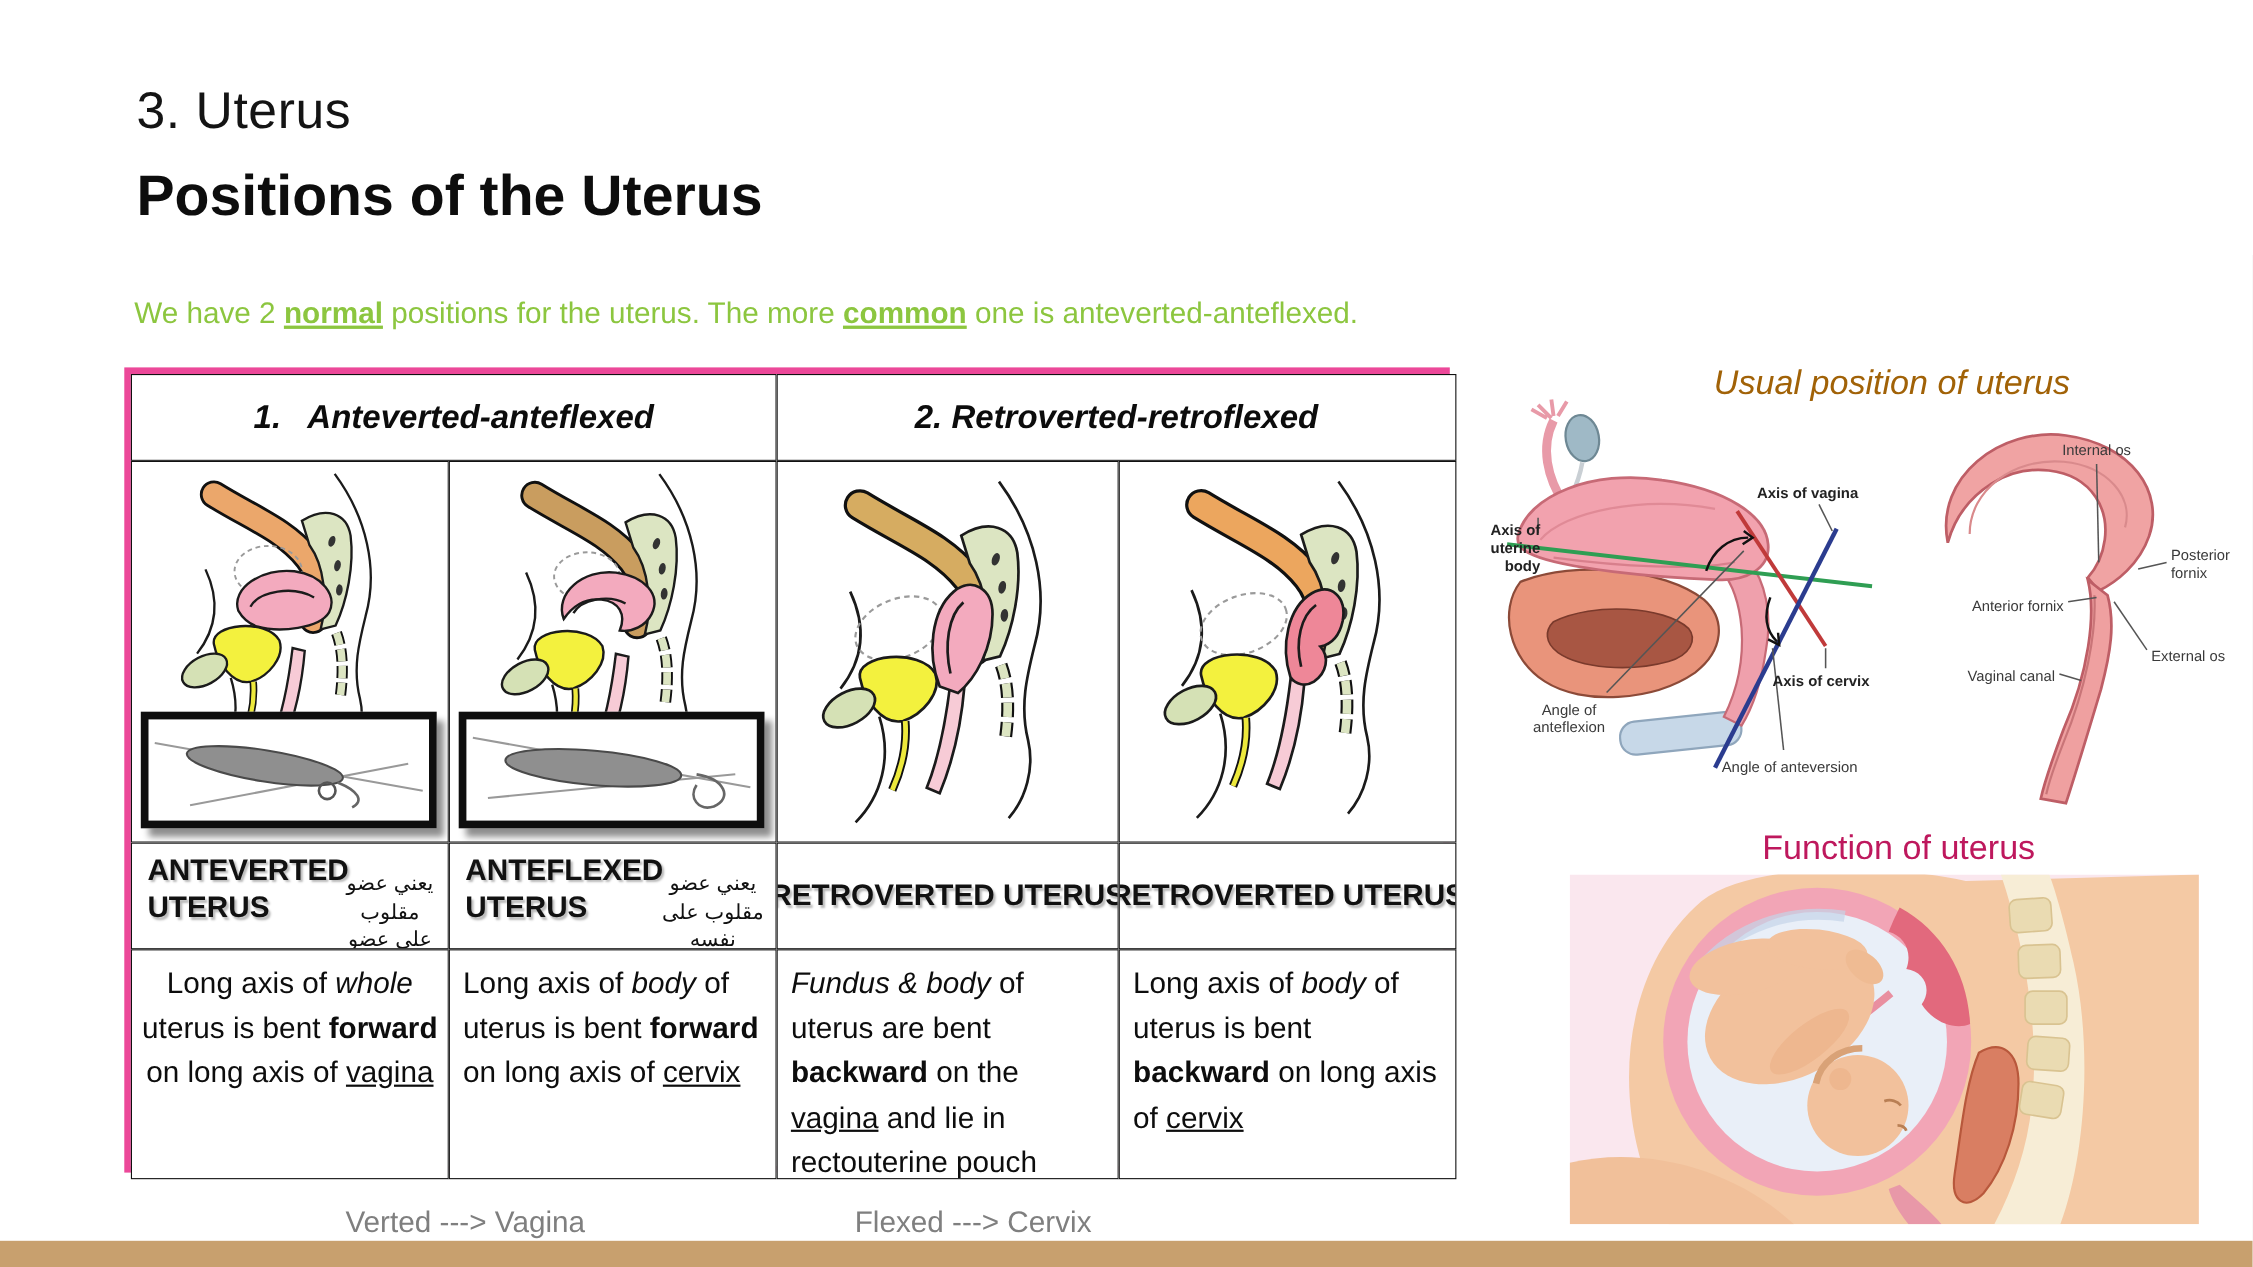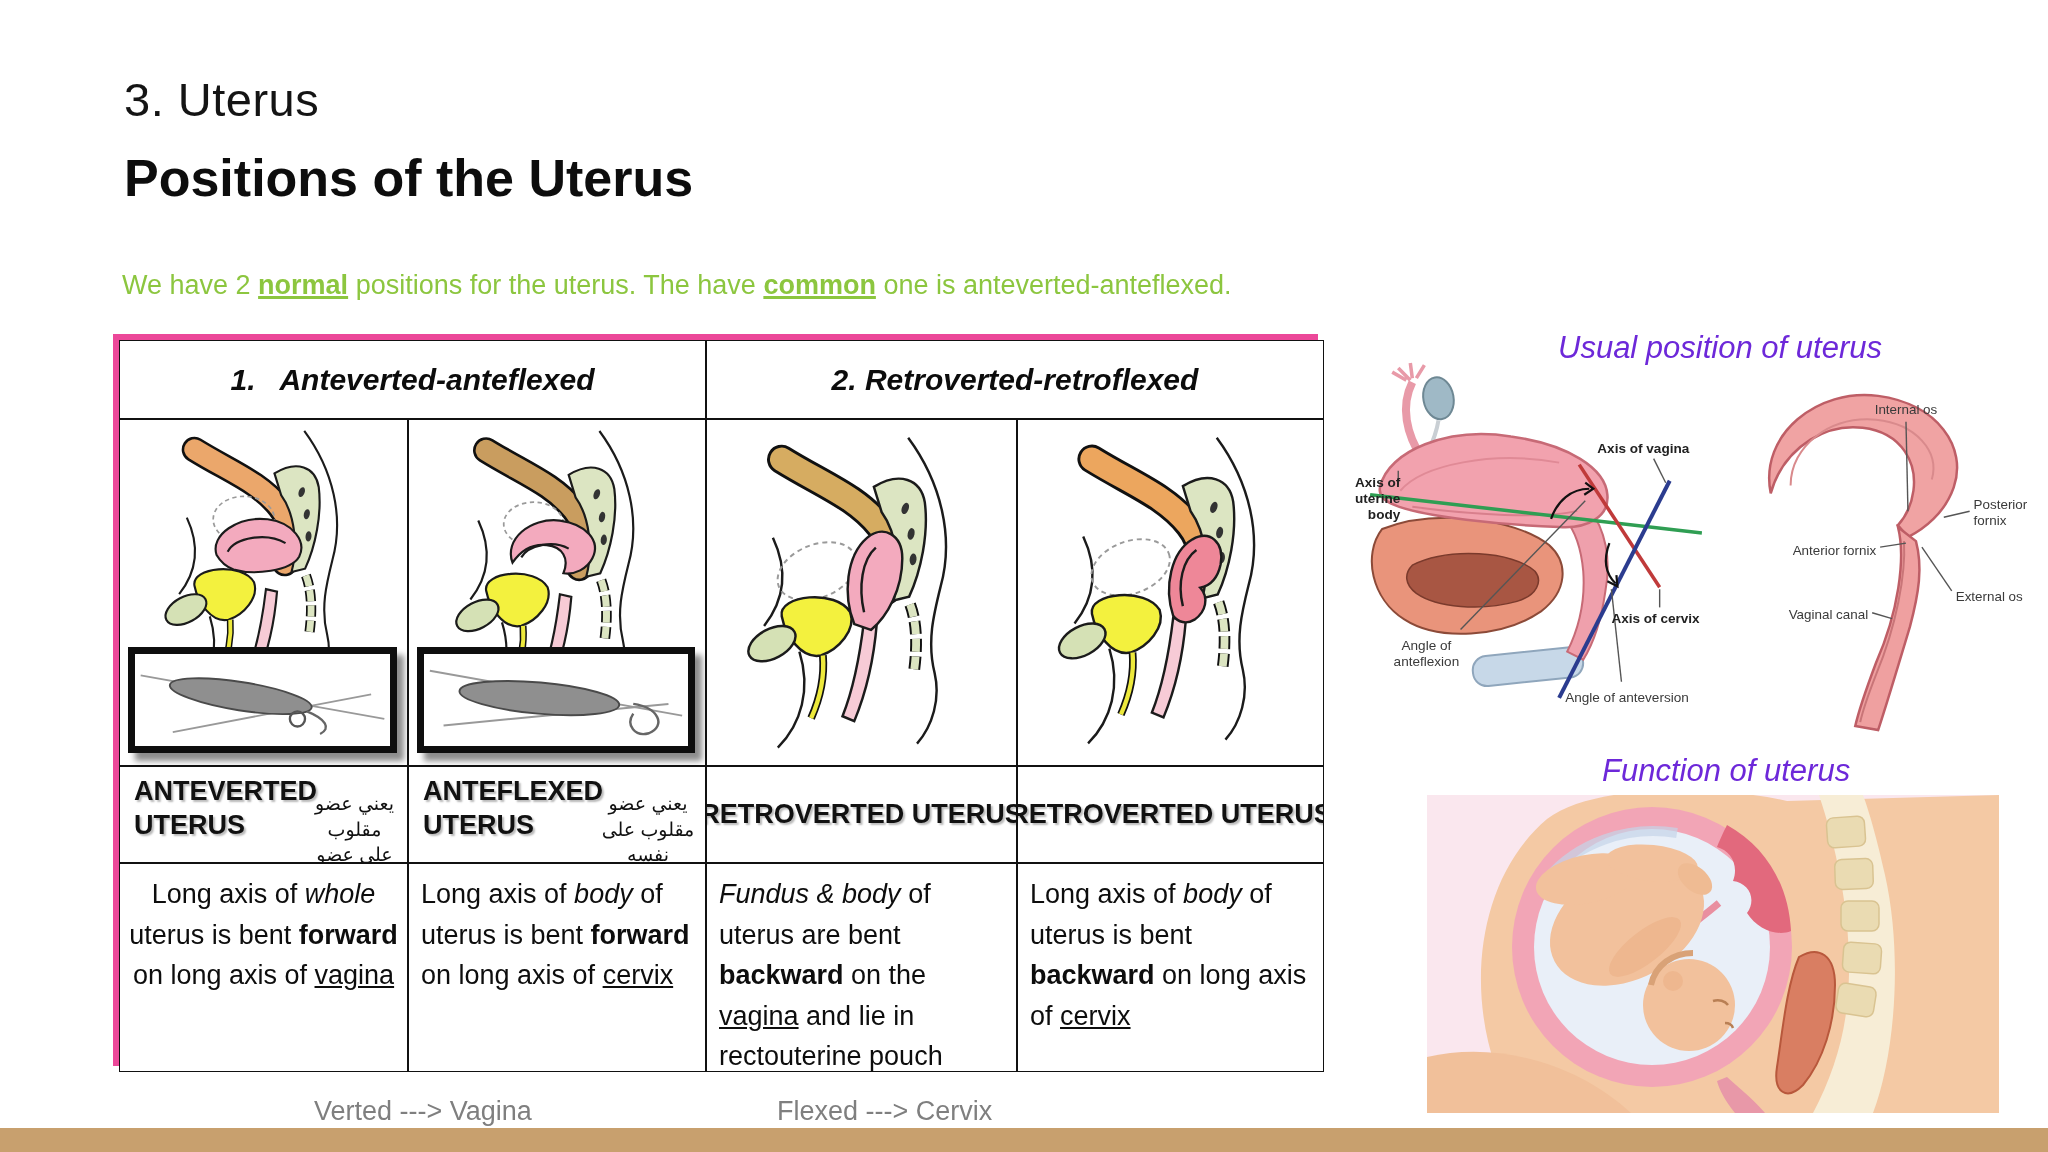--- a/index.html
+++ b/index.html
@@ -37,22 +37,22 @@
   .bg-mint1{background:#C9E9DC;} .bg-mint2{background:#E0F2EB;}
   .bg-blue1{background:#BFE3F3;} .bg-blue2{background:#D7EEF9;}
 
   .desccell{font-size:27px;color:#0d0d0d;line-height:1.5;padding:10px 8px 6px 12px;}
   .desccell.center{text-align:center;padding-left:6px;padding-right:6px;}
 
   .footnote{position:absolute;top:1096px;font-size:27px;color:#7f7f7f;}
   .fn1{left:314px;} .fn2{left:777px;}
 
   
-  .usual-title{position:absolute;left:1558px;top:330px;font-size:31px;font-style:italic;color:#6d28d9;}
-  .func-title{position:absolute;left:1602px;top:753px;font-size:31px;font-style:italic;color:#6d28d9;}
+  .usual-title{position:absolute;left:1558px;top:330px;font-size:31px;font-style:italic;color:#a16207;}
+  .func-title{position:absolute;left:1602px;top:753px;font-size:31px;color:#be185d;}
   .diag1{position:absolute;left:1352px;top:358px;width:372px;height:352px;}
   .diag2{position:absolute;left:1756px;top:376px;width:293px;height:368px;}
   .preg{position:absolute;left:1427px;top:795px;width:572px;height:318px;}
   .diag1 svg,.diag2 svg,.preg svg{width:100%;height:100%;display:block;}
 
   .dlabel{font-family:"Liberation Sans",sans-serif;font-size:13.5px;font-weight:bold;fill:#222;}
   .dlabel2{font-family:"Liberation Sans",sans-serif;font-size:13.5px;fill:#3a3a3a;}
   .ptr{stroke:#555;stroke-width:1.4;}
 
   
@@ -63,21 +63,21 @@
   .lnf{stroke:#1b1b1b;stroke-width:2.5;}
   .ghost{fill:none;stroke:#9a9a9a;stroke-width:2;stroke-dasharray:5 4;}
 </style>
 </head>
 <body>
 
 <div class="slide">
 
   <div class="title1">3. Uterus</div>
   <div class="title2">Positions of the Uterus</div>
-  <div class="intro"><span>We have 2 </span><span class="seg-b seg-u">normal</span><span> positions for the uterus. The have </span><span class="seg-b seg-u">common</span><span> one is anteverted-anteflexed.</span></div>
+  <div class="intro"><span>We have 2 </span><span class="seg-b seg-u">normal</span><span> positions for the uterus. The more </span><span class="seg-b seg-u">common</span><span> one is anteverted-anteflexed.</span></div>
 
   <div class="ptable">
     <div class="th th1">1.&nbsp;&nbsp; Anteverted-anteflexed</div>
     <div class="th th2">2. Retroverted-retroflexed</div>
 
     <div class="imgcell">
       <svg class="pelvic" viewBox="0 0 290 332">
         <path class="ln" d="M193 8 C227 54 240 110 226 160 C219 188 212 216 220 248 C226 274 218 302 202 320"></path>
         <path class="ln" d="M55 110 C70 142 68 172 46 200"></path>
         <path class="ln" d="M82 226 C94 264 84 300 60 324"></path>

